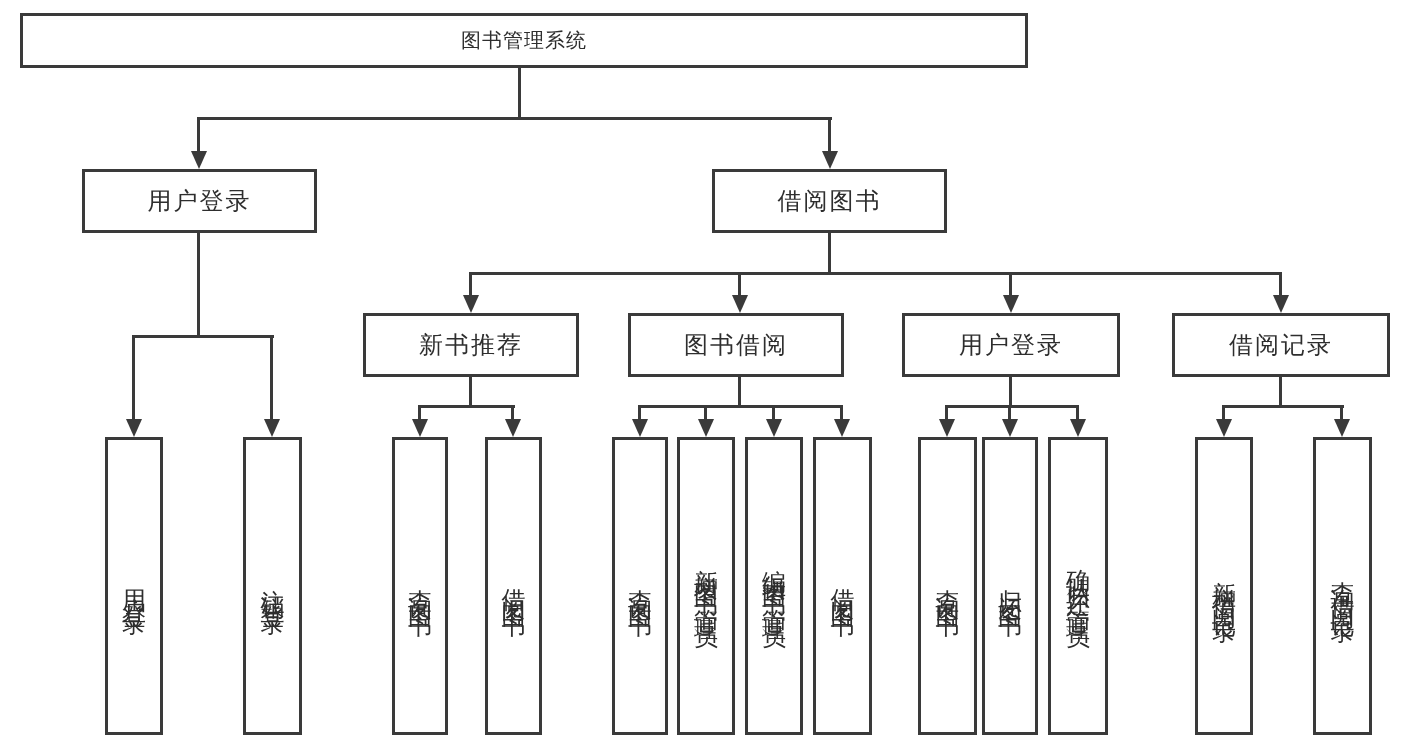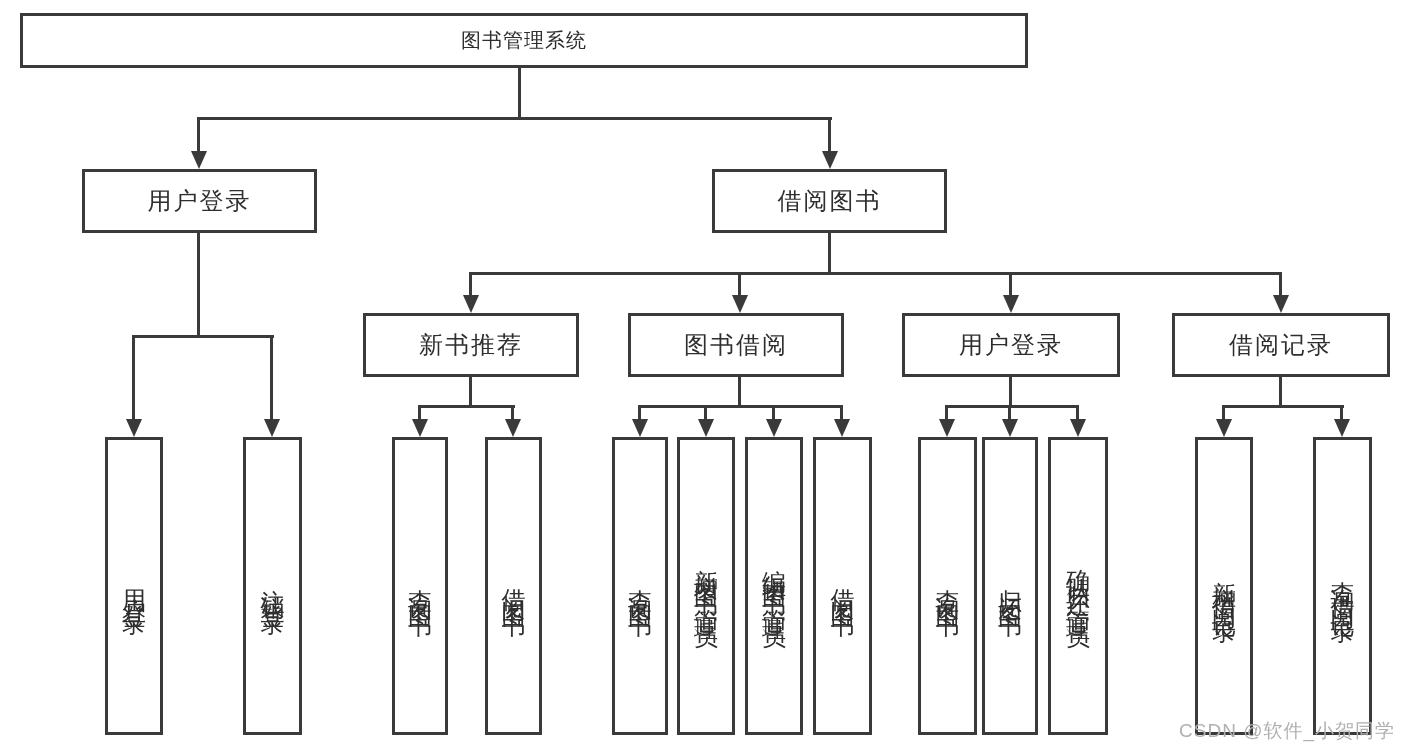--- a/index.html
+++ b/index.html
@@ -132,15 +132,14 @@
   <div class="vline" style="left:1076px; top:405px; height:16px;"></div>
   <div class="tri" style="left:1070px; top:419px;"></div>
 
   <div class="vline" style="left:1279px; top:375px; height:33px;"></div>
   <div class="hline" style="left:1222px; top:405px; width:122px;"></div>
   <div class="vline" style="left:1222px; top:405px; height:16px;"></div>
   <div class="tri" style="left:1216px; top:419px;"></div>
   <div class="vline" style="left:1340px; top:405px; height:16px;"></div>
   <div class="tri" style="left:1334px; top:419px;"></div>
 
-  <div class="watermark">CSDN @软件_小贺同学</div>
 
 </div>
 
 </body></html>

